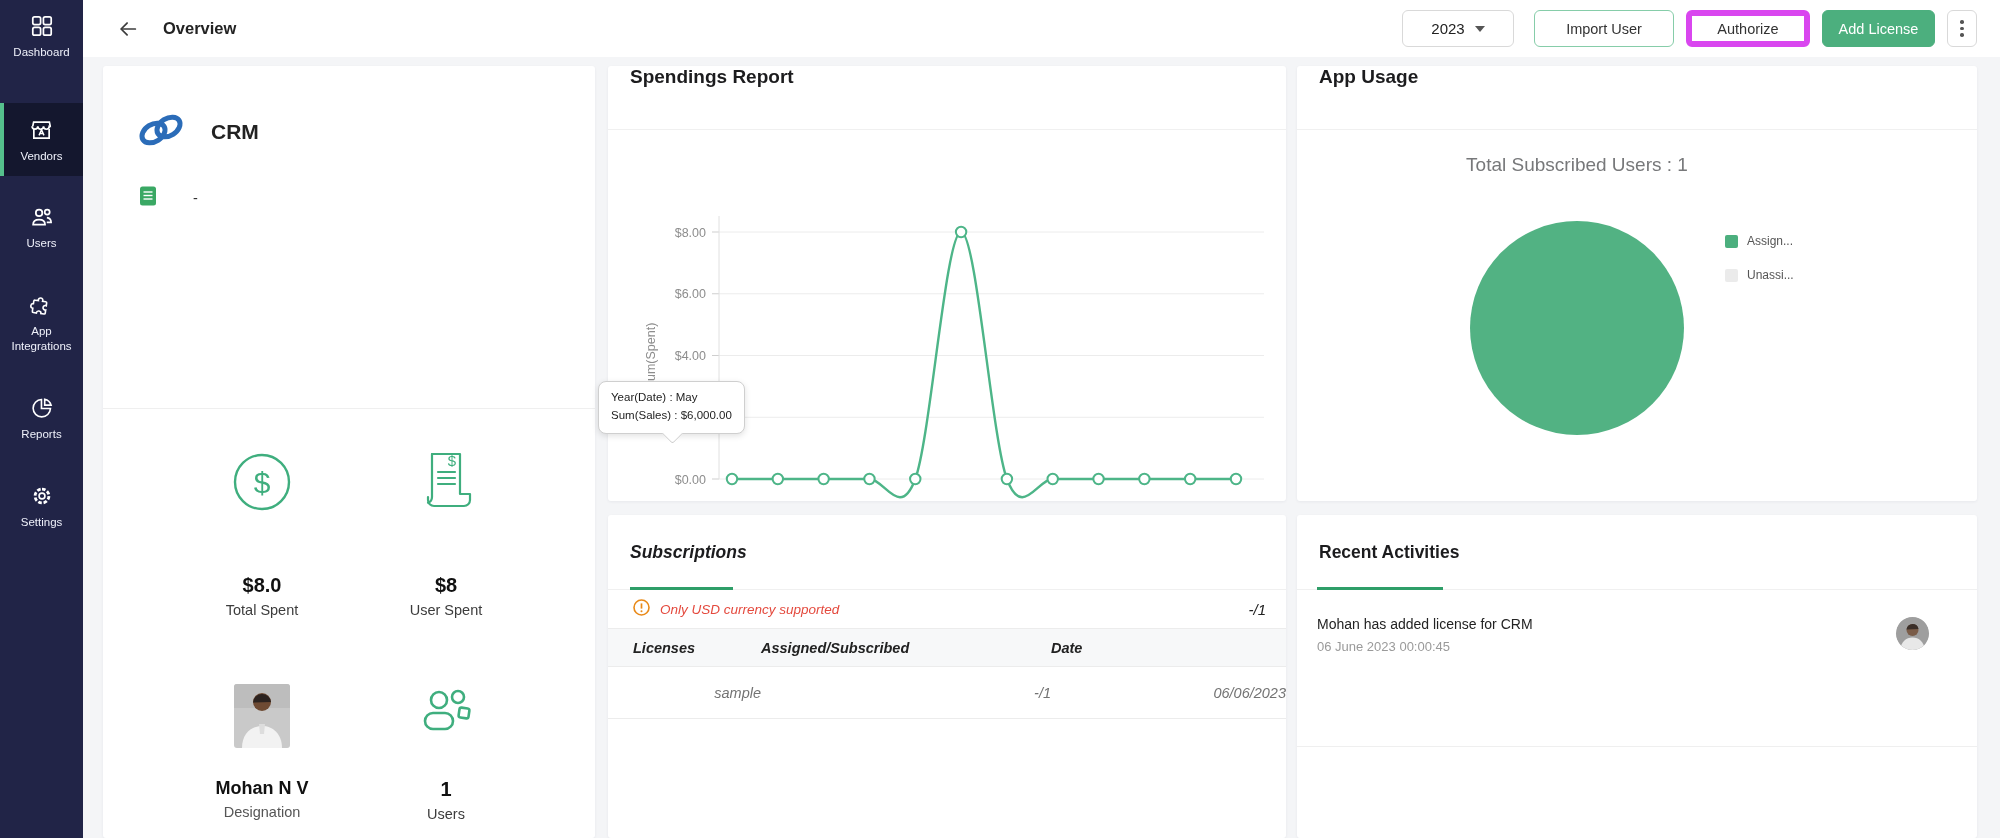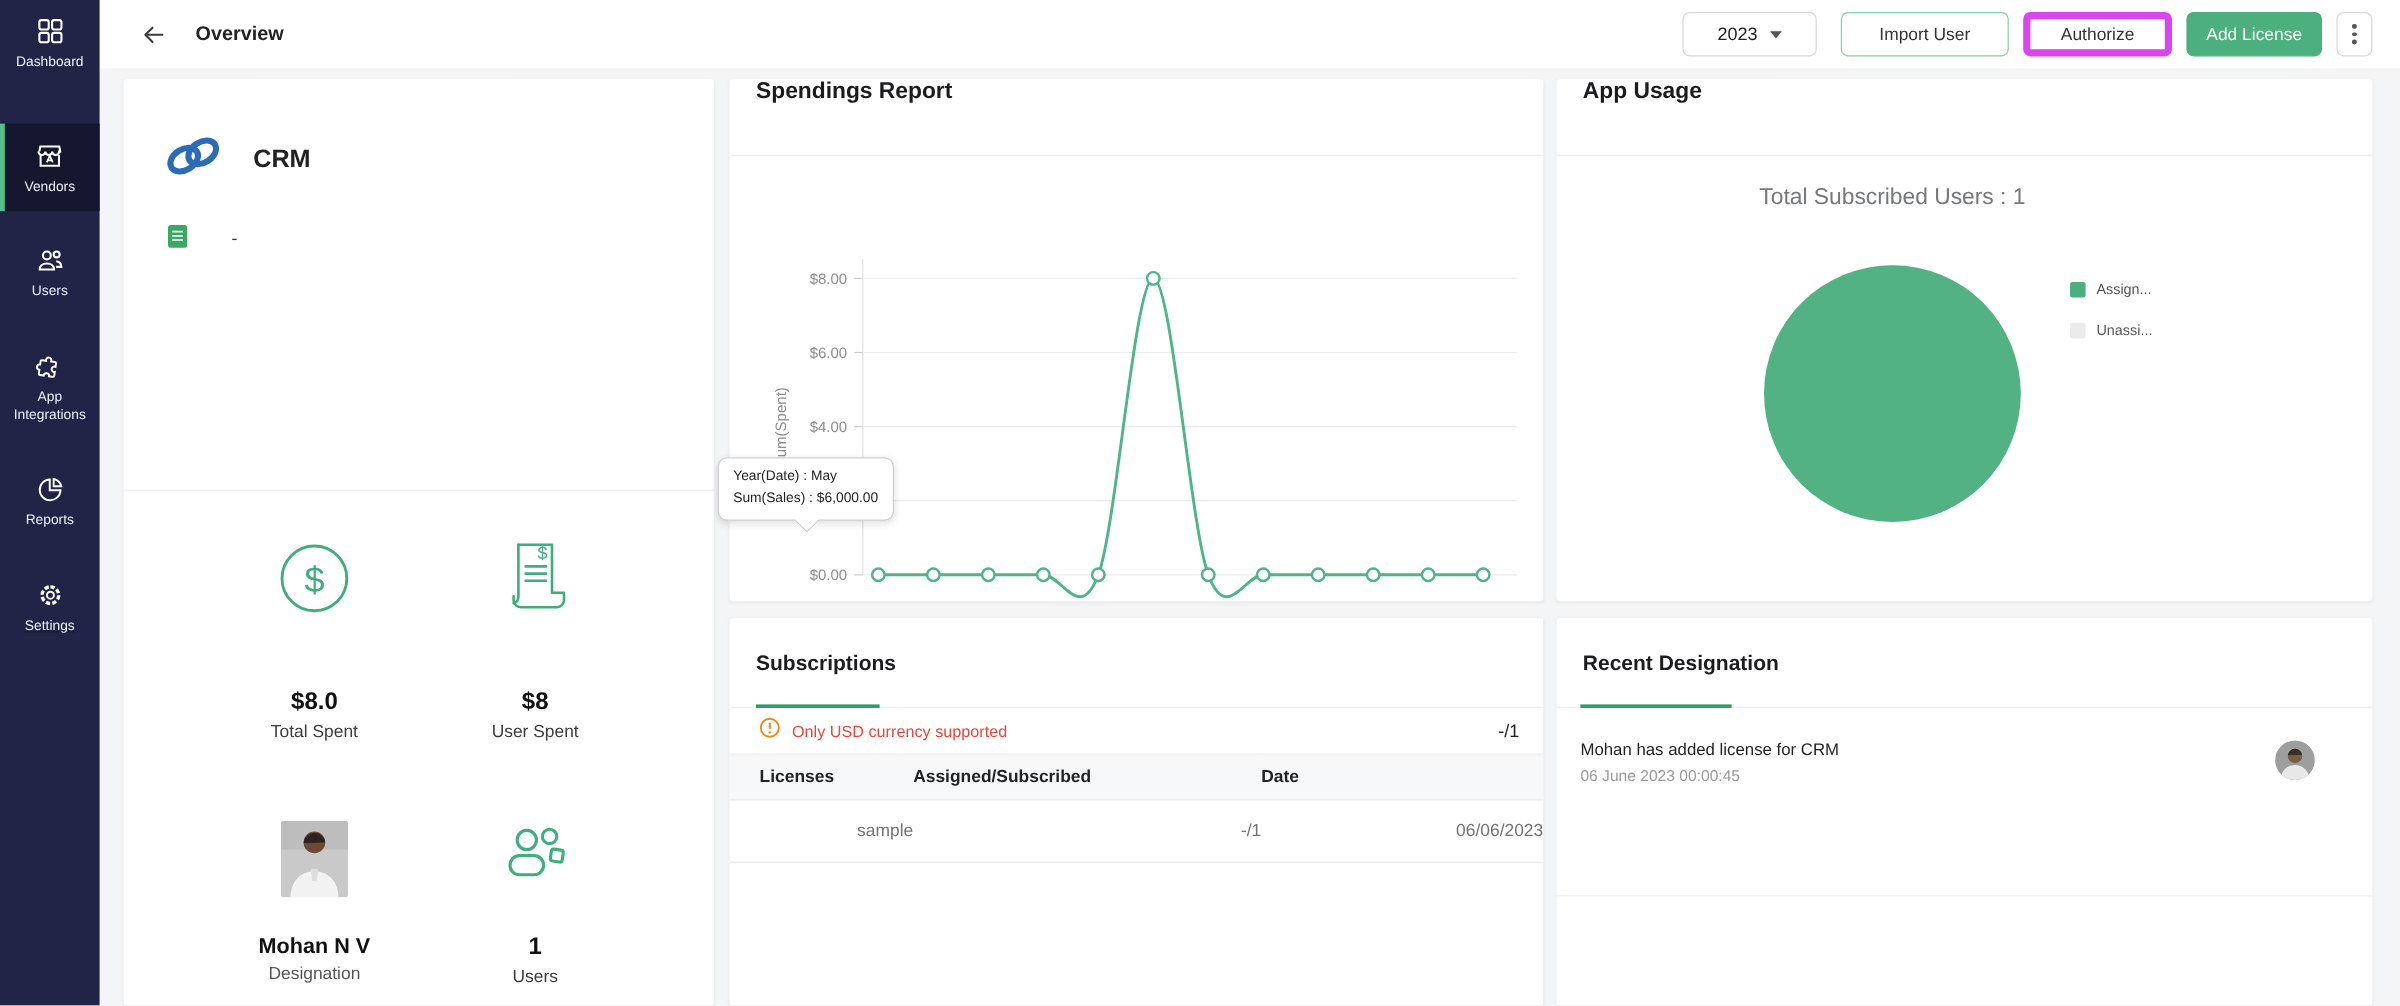--- a/index.html
+++ b/index.html
@@ -35,21 +35,21 @@
   .kebab i { width:3.5px; height:3.5px; border-radius:50%; background:#555; }
 
   
   .card { position:absolute; background:#fff; border-radius:3px; box-shadow:0 1px 3px rgba(30,30,60,.06); }
   .card-head { height:64px; display:flex; padding:0 22px; border-bottom:1px solid #f0f0f0; }
   .card-title { font-size:19px; font-weight:700; color:#1c1c1e; }
 
   .vendor-card   { left:103px;  top:66px;  width:492px; height:772px; }
   .spend-card    { left:608px;  top:66px;  width:678px; height:435px; }
   .usage-card    { left:1297px; top:66px;  width:680px; height:435px; }
-  .subs-card     { left:608px;  top:515px; width:678px; height:323px; }
+  .subs-card     { left:608px;  top:515px; width:678px; height:323px;font-style:italic; }
   .acts-card     { left:1297px; top:515px; width:680px; height:323px; }
 
   
   .vendor-head { display:flex; align-items:center; gap:24px; padding:40px 0 0 32px; }
   .vendor-name { font-size:21px; font-weight:700; color:#222; }
   .vendor-meta { padding:28px 0 0 36px; display:flex; flex-direction:column; gap:24px; }
   .meta-row { display:flex; align-items:center; gap:36px; font-size:14.5px; color:#333; }
   .vendor-divider { position:absolute; left:0; right:0; top:342px; height:1px; background:#efefef; }
   .stat { position:absolute; width:210px; text-align:center; }
   .stat-1 { left:54px;  top:382px; }
@@ -151,21 +151,21 @@
     </div>
     <div class="side-item" style="margin-top:16px;">
       <span>
         <svg width="26" height="26" viewBox="0 0 24 24" fill="none" stroke="#fff" stroke-width="1.5">
           <path d="M11.5 4.2a8 8 0 1 0 8.3 8.3h-8.3z"></path>
           <path d="M14.5 9.4V3.9a8 8 0 0 1 5.9 5.5z"></path>
         </svg>
       </span>
       <span class="lbl">Reports</span>
     </div>
-    <div class="side-item" style="margin-top:16px;text-decoration:underline;">
+    <div class="side-item" style="margin-top:16px;">
       <span>
         <svg width="26" height="26" viewBox="0 0 24 24" fill="none" stroke="#fff" stroke-width="1.5">
           <circle cx="12" cy="12" r="2.7"></circle>
           <path d="M12 5.6a6.4 6.4 0 0 1 6.4 6.4A6.4 6.4 0 0 1 12 18.4 6.4 6.4 0 0 1 5.6 12 6.4 6.4 0 0 1 12 5.6z" stroke-dasharray="3.35 1.7" stroke-width="2.6"></path>
         </svg>
       </span>
       <span class="lbl">Settings</span>
     </div>
   </aside>
 
@@ -381,21 +381,21 @@
           <td class="col-license">sample</td>
           <td class="col-assigned">-/1</td>
           <td class="col-date">06/06/2023</td>
         </tr>
       </tbody>
     </table>
   </section>
 
   <section class="card acts-card">
     <div class="tab-head">
-      <span class="tab-title">Recent Designation</span>
+      <span class="tab-title">Recent Activities</span>
       <span class="tab-underline" style="width:126px; left:20px;"></span>
     </div>
     <div class="act-item">
       <div class="act-text">Mohan has added license for CRM</div>
       <div class="act-time">06 June 2023 00:00:45</div>
       <span class="act-avatar">
         <svg width="33" height="33" viewBox="0 0 33 33">
           <circle cx="16.5" cy="16.5" r="16.5" fill="#9e9e9e"></circle>
           <circle cx="16.5" cy="13" r="6" fill="#7a5c48"></circle>
           <path d="M16.5 7a6 6 0 0 1 6 5l-12 .4a6 6 0 0 1 6-5.4z" fill="#3a2e28"></path>

